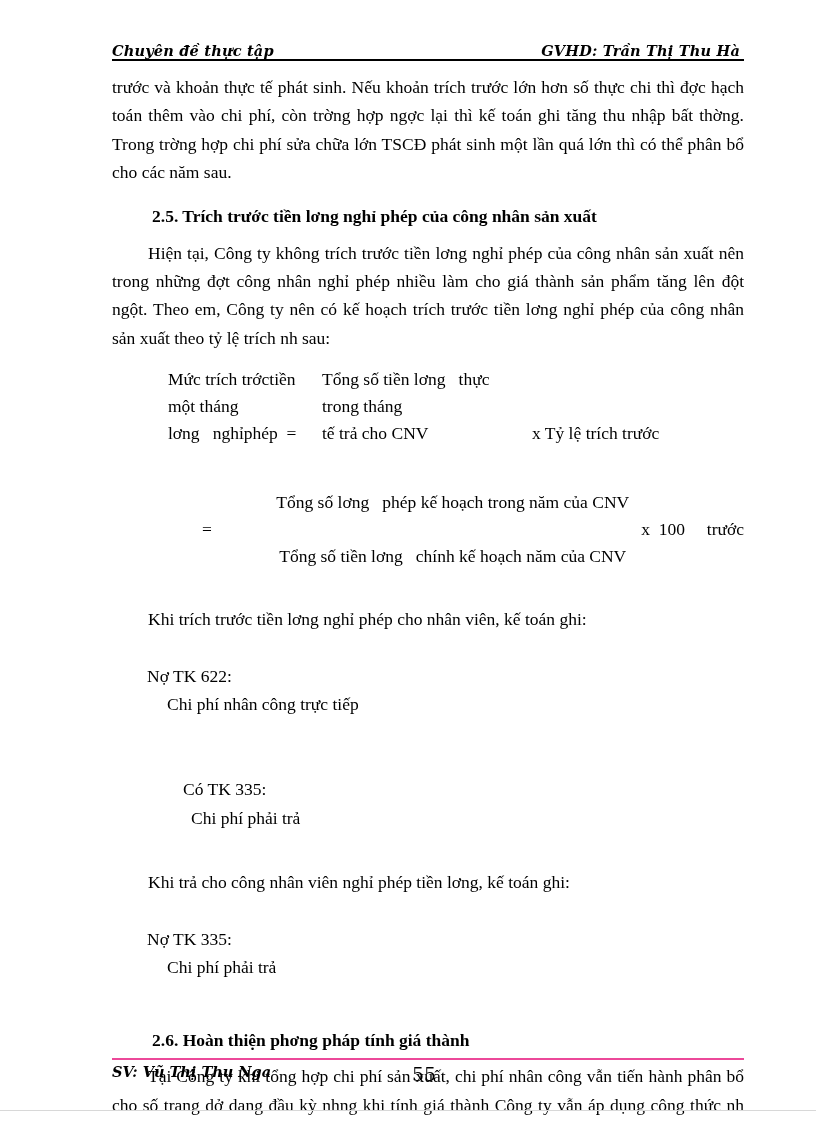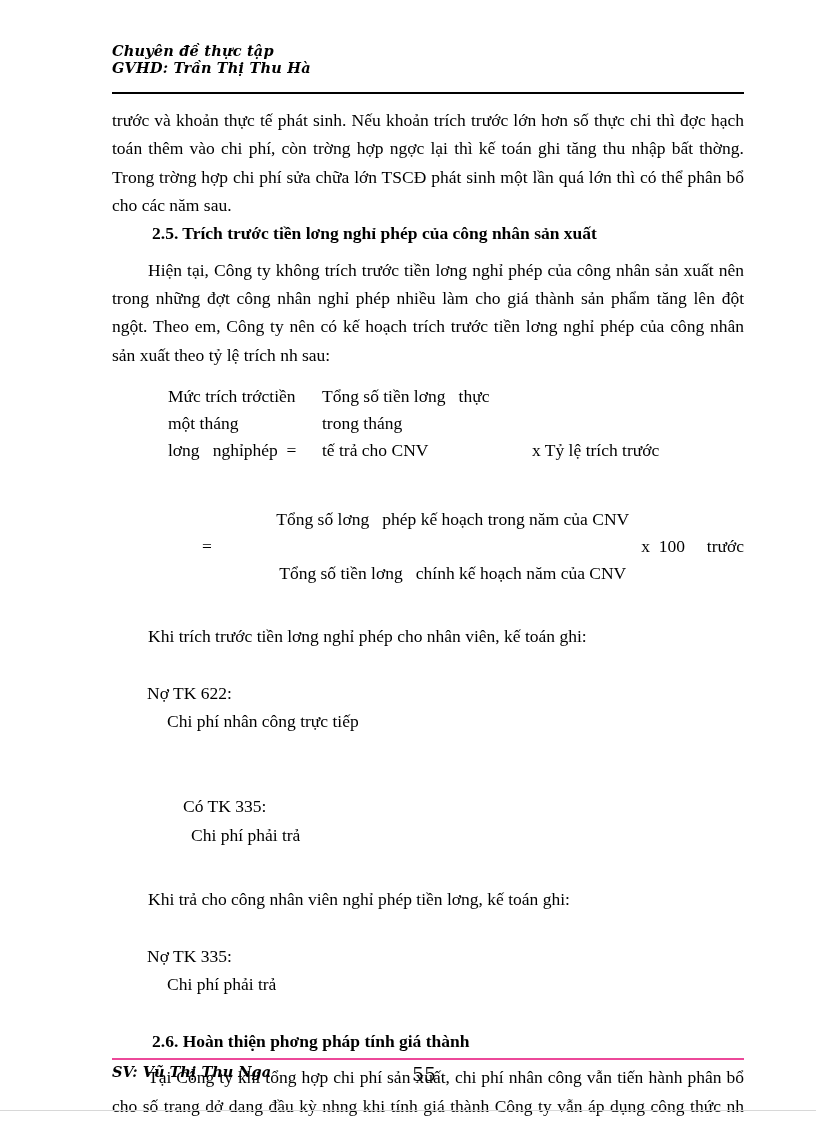--- a/index.html
+++ b/index.html
@@ -25,44 +25,43 @@
   }
   .header-row {
     display: flex;
     justify-content: space-between;
     align-items: flex-start;
     font-family: "DejaVu Serif", serif;
     font-weight: bold;
     font-style: italic;
     font-size: 14.5px;
     letter-spacing: 0.2px;
-    padding-bottom: 16px;
+    padding-bottom: 0;
     border-bottom: 2px solid #000;
-    flex-direction: column;
   }
   .header-left { }
   .header-right { padding-right: 4px; }
 
   .body-text {
     margin-top: 12px;
     font-size: 17.5px;
     line-height: 1.62;
     text-align: justify;
   }
   p {
     margin: 0;
   }
   .indent {
     text-indent: 36px;
     margin-top: 8px;
   }
   .section-head {
     font-weight: bold;
     text-indent: 40px;
-    margin-top: 0;
+    margin-top: 16px;
     font-size: 17.5px;
   }
   .formula-block {
     margin-top: 14px;
     font-size: 17.5px;
     line-height: 1.55;
   }
   .f-row {
     display: flex;
     white-space: pre;

